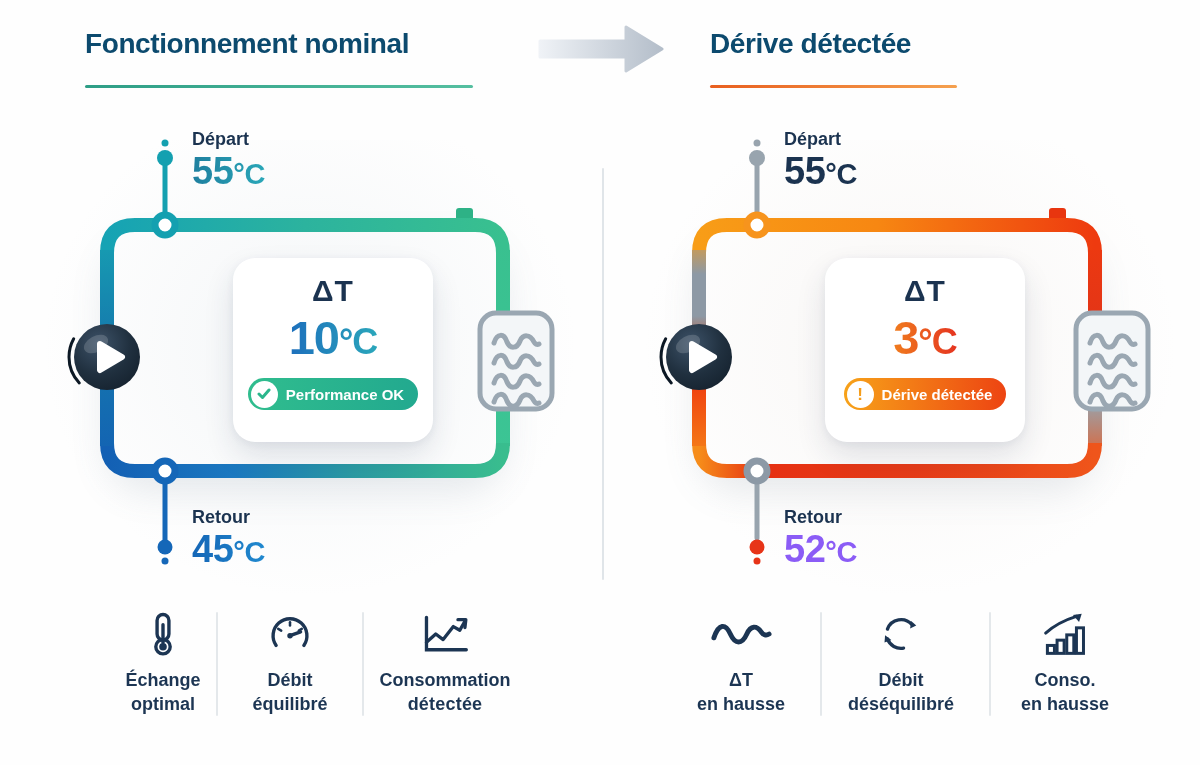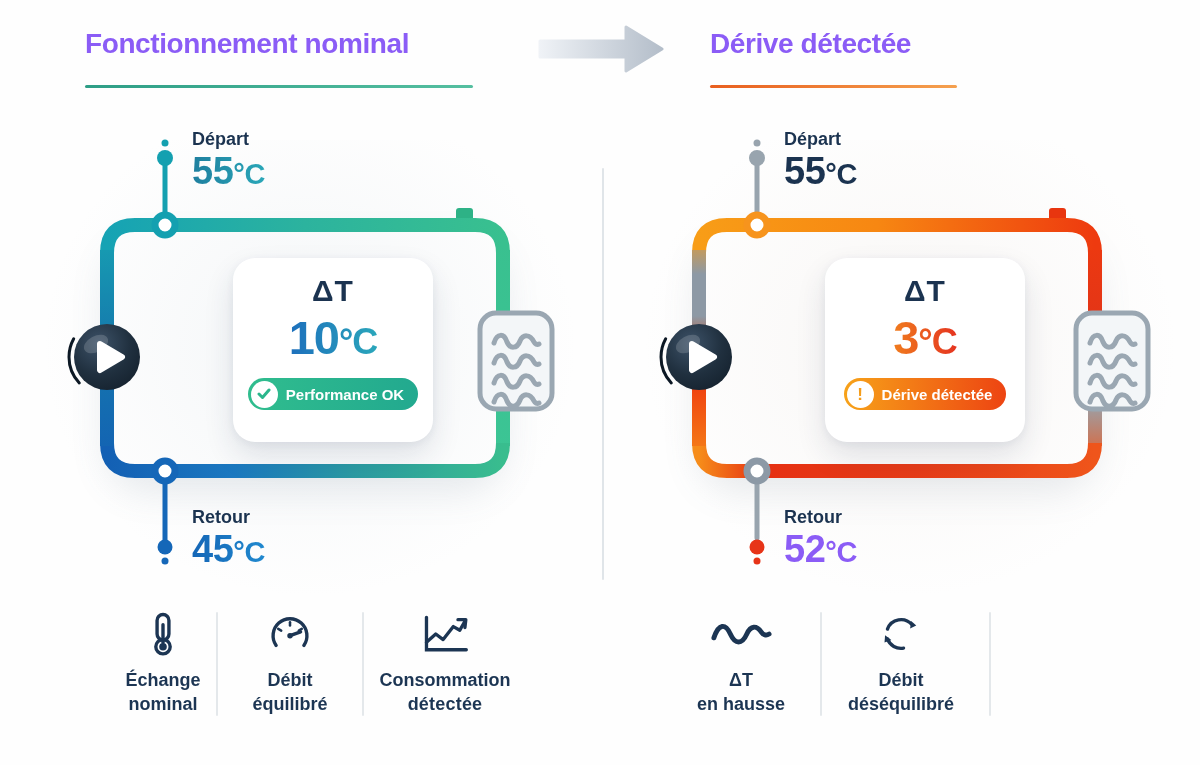--- a/index.html
+++ b/index.html
@@ -3,21 +3,21 @@
 <meta charset="utf-8">
 <style>
   html,body{margin:0;padding:0;background:#ffffff;}
   .canvas{position:relative;width:1200px;height:765px;background:#fefefe;overflow:hidden;
           font-family:"Liberation Sans","DejaVu Sans",sans-serif;color:#1b3350;}
   .wash{position:absolute;pointer-events:none;}
   .wash.l{left:40px;top:140px;width:540px;height:460px;background:radial-gradient(ellipse at 50% 45%,rgba(190,205,215,.16),rgba(255,255,255,0) 70%);}
   .wash.r{left:640px;top:140px;width:540px;height:460px;background:radial-gradient(ellipse at 50% 45%,rgba(215,200,190,.14),rgba(255,255,255,0) 70%);}
 
   
-  .title{position:absolute;top:28px;font-size:28px;font-weight:800;letter-spacing:-.4px;color:#8b5cf6;white-space:nowrap;}
+  .title{position:absolute;top:28px;font-size:28px;font-weight:800;letter-spacing:-.4px;color:#0c4a6e;white-space:nowrap;}
   .title.left{left:85px;} .title.right{left:710px;}
   .title-rule{position:absolute;top:85px;height:3px;border-radius:2px;}
   .title-rule.left{left:85px;width:388px;background:linear-gradient(90deg,#2e9e86,#55bfa0);}
   .title-rule.right{left:710px;width:247px;background:linear-gradient(90deg,#e95f1f,#f5a14f);}
 
   .arrow-wrap{position:absolute;left:538px;top:22px;width:126px;height:54px;}
   .divider{position:absolute;left:602px;top:168px;width:2px;height:412px;background:#e0e5e9;border-radius:1px;}
 
   .loop-shadow{position:absolute;width:396px;height:246px;border-radius:40px;box-shadow:0 20px 36px rgba(100,120,140,.15);}
   .loop-shadow.l{left:107px;top:225px;} .loop-shadow.r{left:699px;top:225px;}
@@ -269,21 +269,21 @@
   <div class="foot-divider" style="left:989px"></div>
 
   <div class="foot" style="left:163px">
     <svg class="ficon" width="38" height="44" viewBox="0 0 36 52">
       <rect x="11" y="3" width="14" height="30" rx="7" fill="none" stroke="#1c3553" stroke-width="4"></rect>
       <circle cx="18" cy="41" r="8.5" fill="none" stroke="#1c3553" stroke-width="4"></circle>
       <line x1="18" y1="15" x2="18" y2="36" stroke="#1c3553" stroke-width="4" stroke-linecap="round"></line>
       <circle cx="18" cy="41" r="4.5" fill="#1c3553"></circle>
     </svg>
     <div class="fline">Échange</div>
-    <div class="fline">nominal</div>
+    <div class="fline">optimal</div>
   </div>
 
   <div class="foot" style="left:290px">
     <svg class="ficon" width="46" height="44" viewBox="0 0 52 52">
       <path d="M 9.6 39.5 A 20 20 0 1 1 42.4 39.5" fill="none" stroke="#1c3553" stroke-width="4" stroke-linecap="round"></path>
       <line x1="15.6" y1="22" x2="12.1" y2="20" stroke="#1c3553" stroke-width="3" stroke-linecap="round"></line>
       <line x1="26" y1="16" x2="26" y2="12" stroke="#1c3553" stroke-width="3" stroke-linecap="round"></line>
       <line x1="36.4" y1="22" x2="39.9" y2="20" stroke="#1c3553" stroke-width="3" stroke-linecap="round"></line>
       <line x1="26" y1="28" x2="38.5" y2="23.5" stroke="#1c3553" stroke-width="4" stroke-linecap="round"></line>
       <circle cx="26" cy="28" r="3.2" fill="#1c3553"></circle>
@@ -314,14 +314,26 @@
     <svg class="ficon" width="46" height="44" viewBox="0 0 52 52">
       <path d="M 10 20.2 A 17 17 0 0 1 39 15.1" fill="none" stroke="#1c3553" stroke-width="4" stroke-linecap="round"></path>
       <path d="M 29 42.7 A 17 17 0 0 1 10 31.8" fill="none" stroke="#1c3553" stroke-width="4" stroke-linecap="round"></path>
       <path d="M 44 16 L 38 10.5 L 36.8 19.6 Z" fill="#1c3553"></path>
       <path d="M 7.2 27.5 L 6.5 36 L 14.6 33.2 Z" fill="#1c3553"></path>
     </svg>
     <div class="fline">Débit</div>
     <div class="fline">déséquilibré</div>
   </div>
 
+  <div class="foot" style="left:1065px">
+    <svg class="ficon" width="50" height="44" viewBox="0 0 56 50">
+      <rect x="8" y="38" width="8" height="9" fill="none" stroke="#1c3553" stroke-width="3.4"></rect>
+      <rect x="19" y="32" width="8" height="15" fill="none" stroke="#1c3553" stroke-width="3.4"></rect>
+      <rect x="30" y="26" width="8" height="21" fill="none" stroke="#1c3553" stroke-width="3.4"></rect>
+      <rect x="41" y="18" width="8" height="29" fill="none" stroke="#1c3553" stroke-width="3.4"></rect>
+      <path d="M 6 24 C 16 15 28 9 41 5" fill="none" stroke="#1c3553" stroke-width="3.4" stroke-linecap="round"></path>
+      <path d="M 47 2 L 37 3.5 L 44 11.5 Z" fill="#1c3553"></path>
+    </svg>
+    <div class="fline">Conso.</div>
+    <div class="fline">en hausse</div>
+  </div>
 
 </div>
 
 </body></html>

